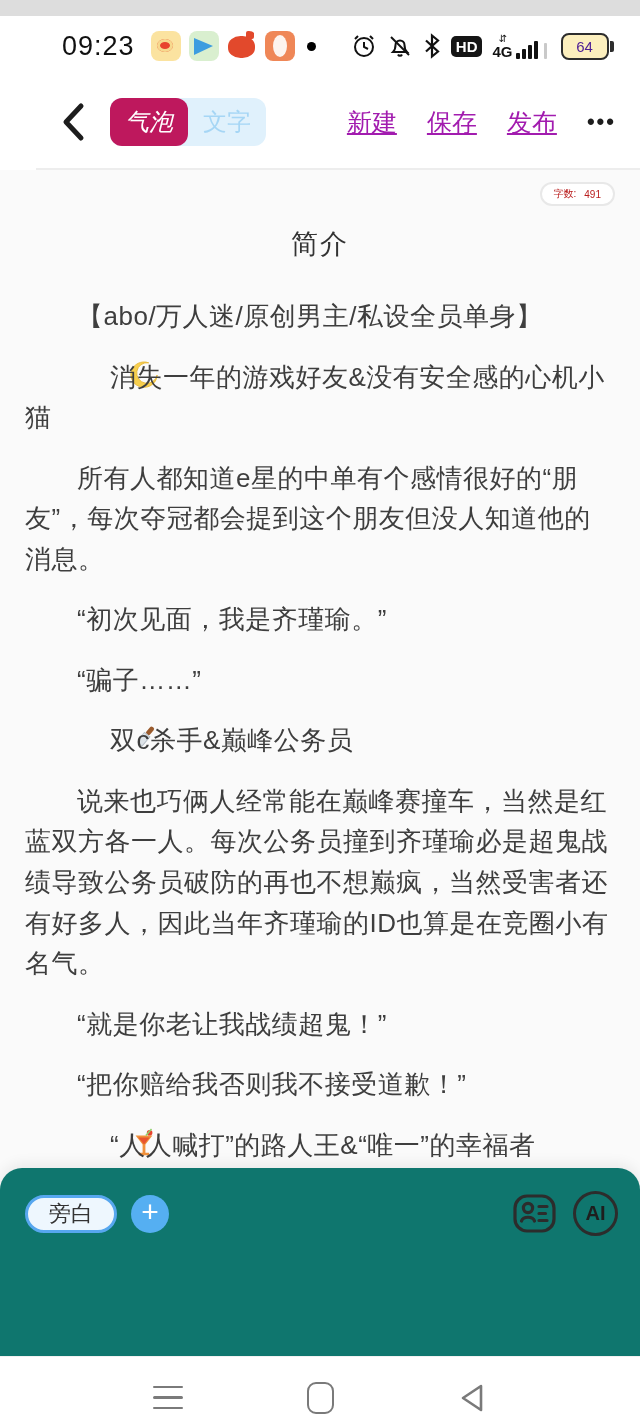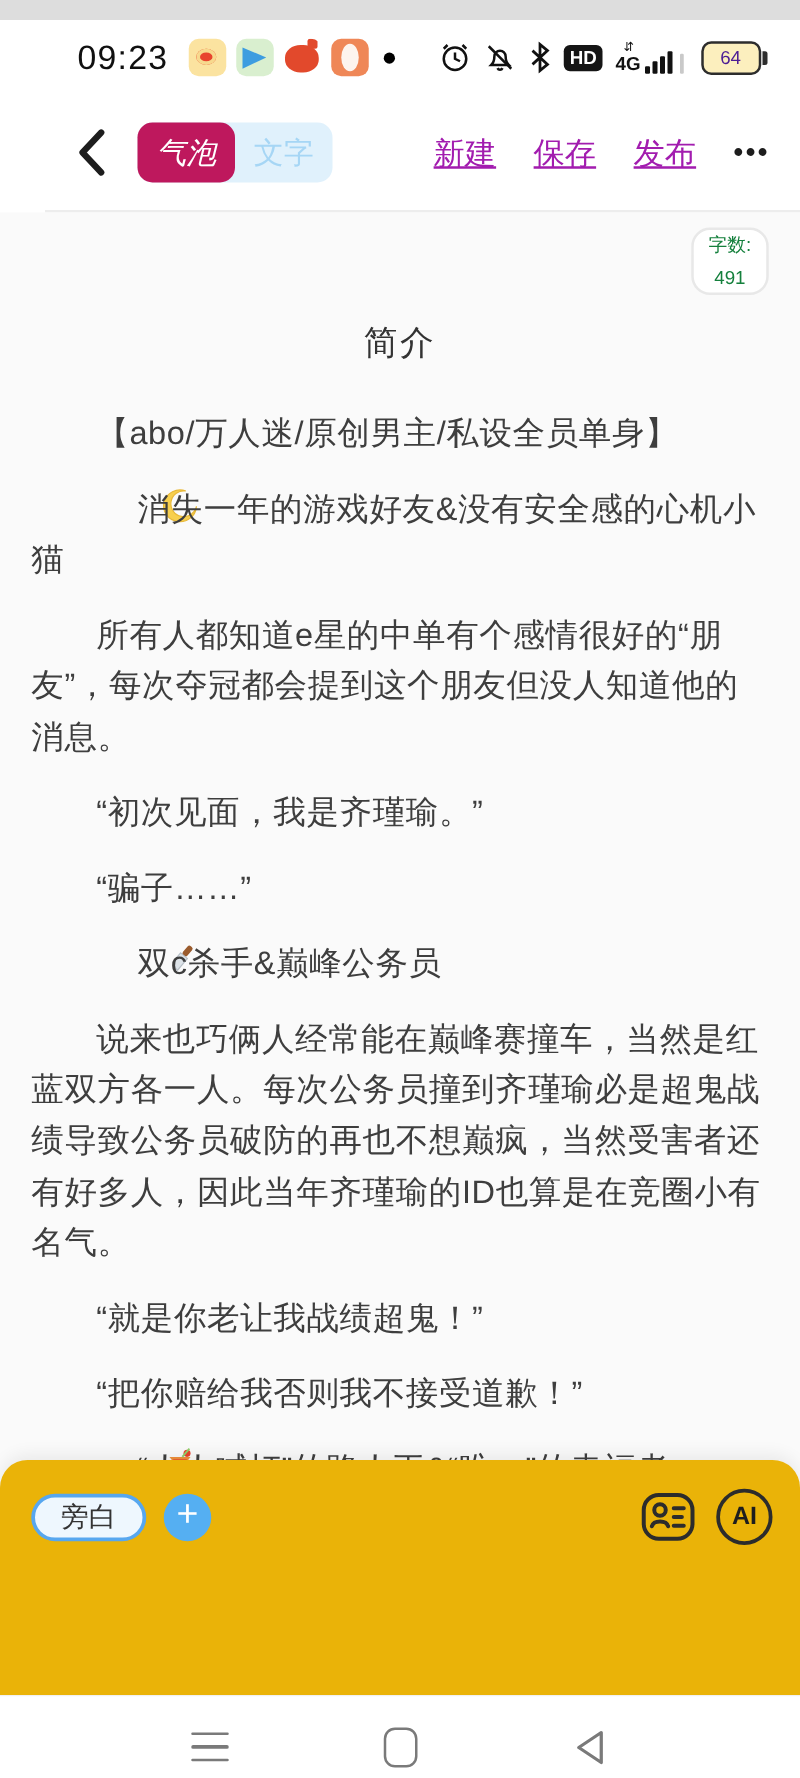--- a/index.html
+++ b/index.html
@@ -47,26 +47,26 @@
   .mode-btn { width:78px; height:48px; display:flex; align-items:center; justify-content:center; font-size:24px; }
   .mode-btn.active { background:#be185d; color:#fff; border-radius:12px;font-style:italic; }
   .mode-btn.inactive { color:#a6d6f5; }
   .nav-actions { margin-left:auto; display:flex; align-items:center; gap:30px; }
   .nav-action { font-size:25px; color:#a21caf;text-decoration:underline; }
   .more-btn { font-size:22px; color:#1d1d1d; letter-spacing:2px; font-weight:bold; }
   .header-divider { height:2px; background:#ededed; }
   
   .content { position:absolute; top:154px; left:0; right:0; bottom:0; background:#fafafa; padding:12px 25px 0; }
   .word-row { display:flex; justify-content:flex-end; }
-  .word-pill { background:#fff; border:2px solid #e8e8e8; border-radius:15px; padding:3px 12px; font-size:15px; color:#15803d; display:flex; gap:8px; align-items:center;flex-direction:column; }
+  .word-pill { background:#fff; border:2px solid #e8e8e8; border-radius:15px; padding:3px 12px; font-size:10px; color:#b91c1c; display:flex; gap:8px; align-items:center; }
   .doc-title { text-align:center; font-size:27px; font-weight:400; color:#333; margin:20px 0 34px; letter-spacing:2px; }
   .para { font-size:26px; line-height:1.56; color:#3e3e3e; text-indent:2em; margin-bottom:20px; letter-spacing:0.5px; }
   .emoji-icon { display:inline-block; width:30px; height:30px; vertical-align:-4px; margin-right:3px; }
   
-  .bottom-panel { position:absolute; left:0; right:0; top:1152px; height:190px; background:#eab308; border-radius:22px 22px 0 0; box-shadow:0 -4px 14px rgba(0,0,0,0.07); }
+  .bottom-panel { position:absolute; left:0; right:0; top:1152px; height:190px; background:#0f766e; border-radius:22px 22px 0 0; box-shadow:0 -4px 14px rgba(0,0,0,0.07); }
   .panel-row1 { display:flex; align-items:center; padding:22px 22px 0 25px; }
   .role-pill { height:38px; padding:0 21px; border:3px solid #57a7ef; border-radius:21px; background:#eef7fe; font-size:22px; color:#333; display:flex; align-items:center; }
   .add-btn { width:38px; height:38px; border-radius:50%; background:#55aff2; color:#fff; margin-left:14px; display:flex; align-items:center; justify-content:center; font-size:30px; font-weight:400; line-height:1; padding-bottom:3px; }
   .panel-icons { margin-left:auto; display:flex; align-items:center; gap:15px; }
   .ai-btn { width:45px; height:45px; border-radius:50%; border:3.5px solid #2c2c2c; display:flex; align-items:center; justify-content:center; font-size:20px; font-weight:bold; color:#1e1e1e; }
   .input-box { margin:22px 25px 0; height:88px; background:#f3f4f6; border-radius:26px; display:flex; align-items:center; padding:0 22px 0 24px; }
   .input-prefix { font-size:23px; color:#8b8b8b; letter-spacing:1px; }
   .input-icons { margin-left:auto; display:flex; align-items:center; gap:16px; }
   
   .bottom-nav { position:absolute; left:0; right:0; bottom:0; height:82px; background:#fff; border-top:1px solid #f1f1f1; display:flex; align-items:center; justify-content:center; gap:118px; }

